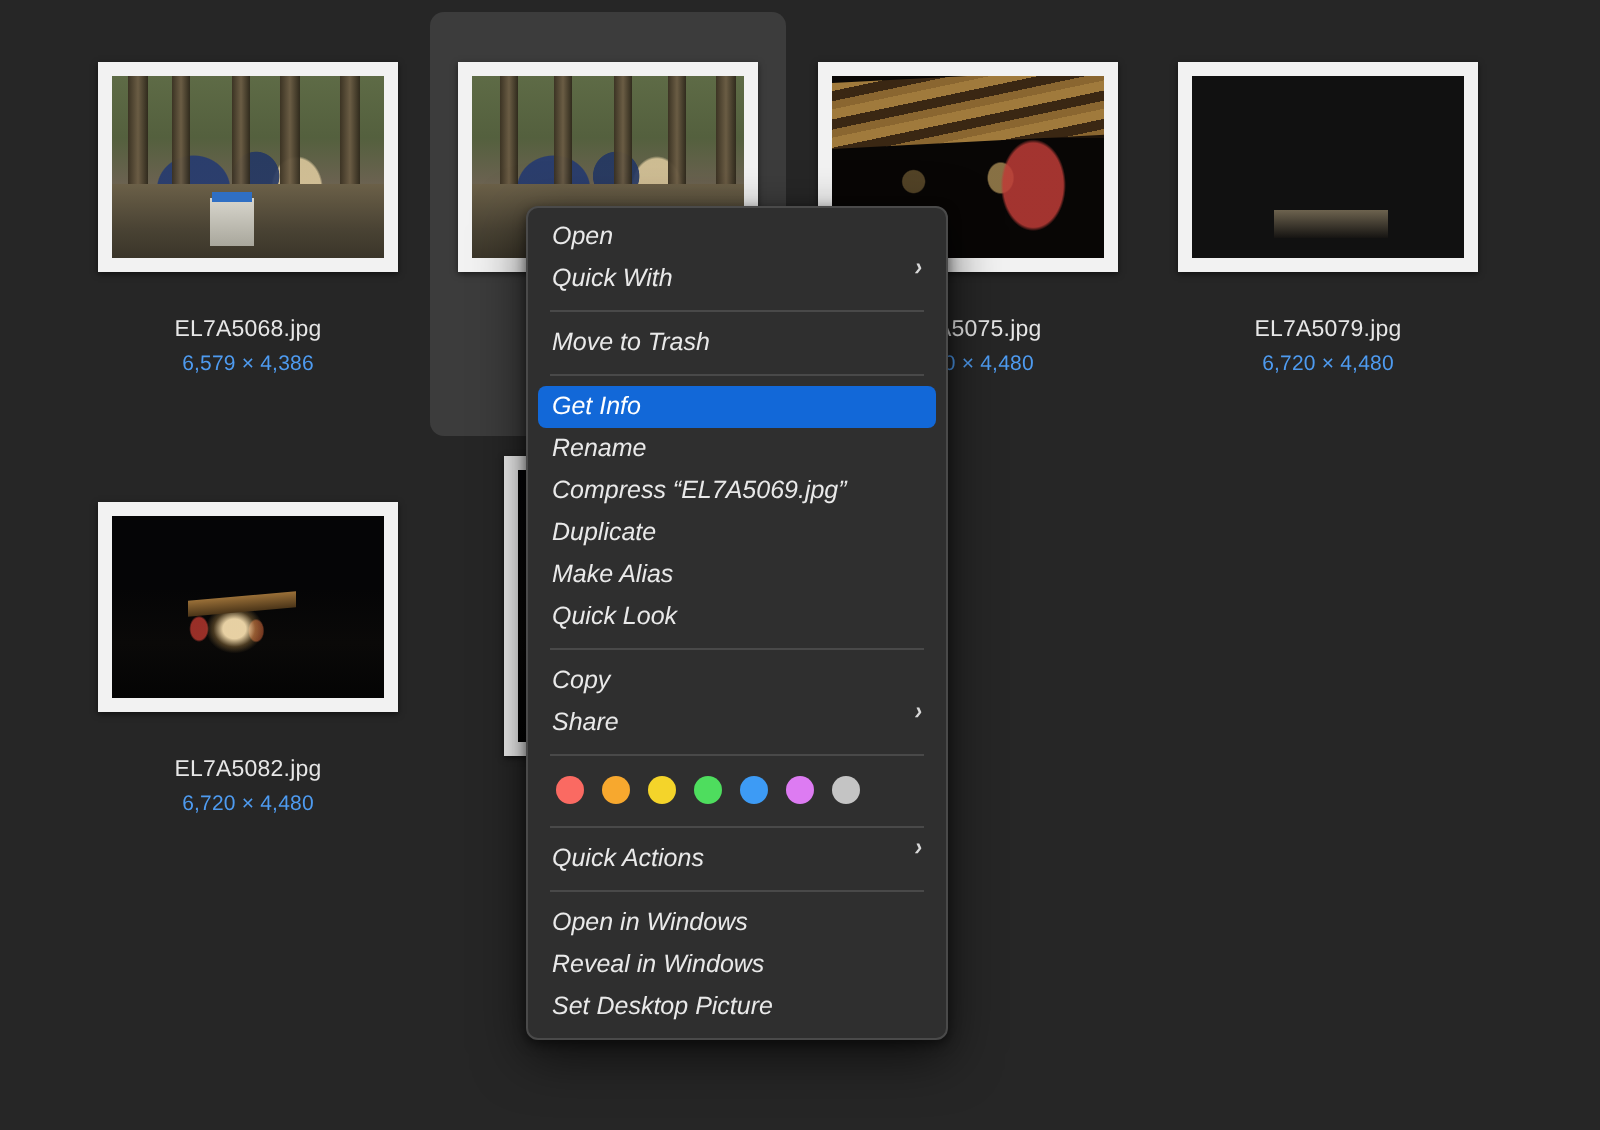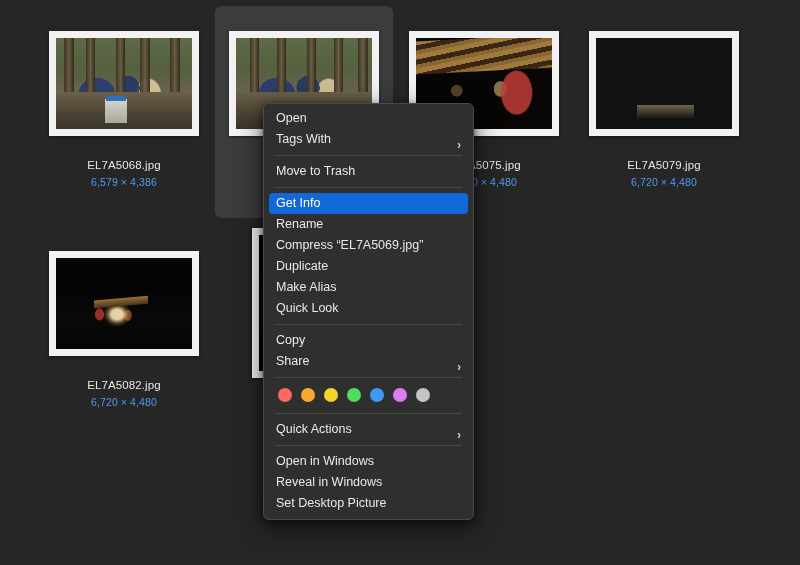--- a/index.html
+++ b/index.html
@@ -123,21 +123,21 @@
     color:#e9e9e9;
   }
   .mi {
     position:relative;
     height:21px;
     line-height:21px;
     padding:0 12px;
     white-space:nowrap;
     overflow:hidden;
     text-overflow:ellipsis;
-    display:flex; align-items:flex-end;
+    display:flex; align-items:flex-start;font-style:italic;
   }
   .mi .lbl { flex:1 1 auto; overflow:hidden; text-overflow:ellipsis; }
   .mi.active {
     background:#1268d8;
     color:#fff;
     margin:0 5px;
     padding:0 7px;
     border-radius:4px;
   }
   .arrow {
@@ -267,21 +267,21 @@
     </div>
   </div>
 </div>
 
 <div id="ctxmenu">
 
   <div class="mi">
     <span class="lbl">Open</span>
   </div>
   <div class="mi">
-    <span class="lbl">Tags With</span>
+    <span class="lbl">Quick With</span>
     <span class="arrow">›</span>
   </div>
 
   <div class="sep"></div>
 
   <div class="mi">
     <span class="lbl">Move to Trash</span>
   </div>
 
   <div class="sep"></div>

